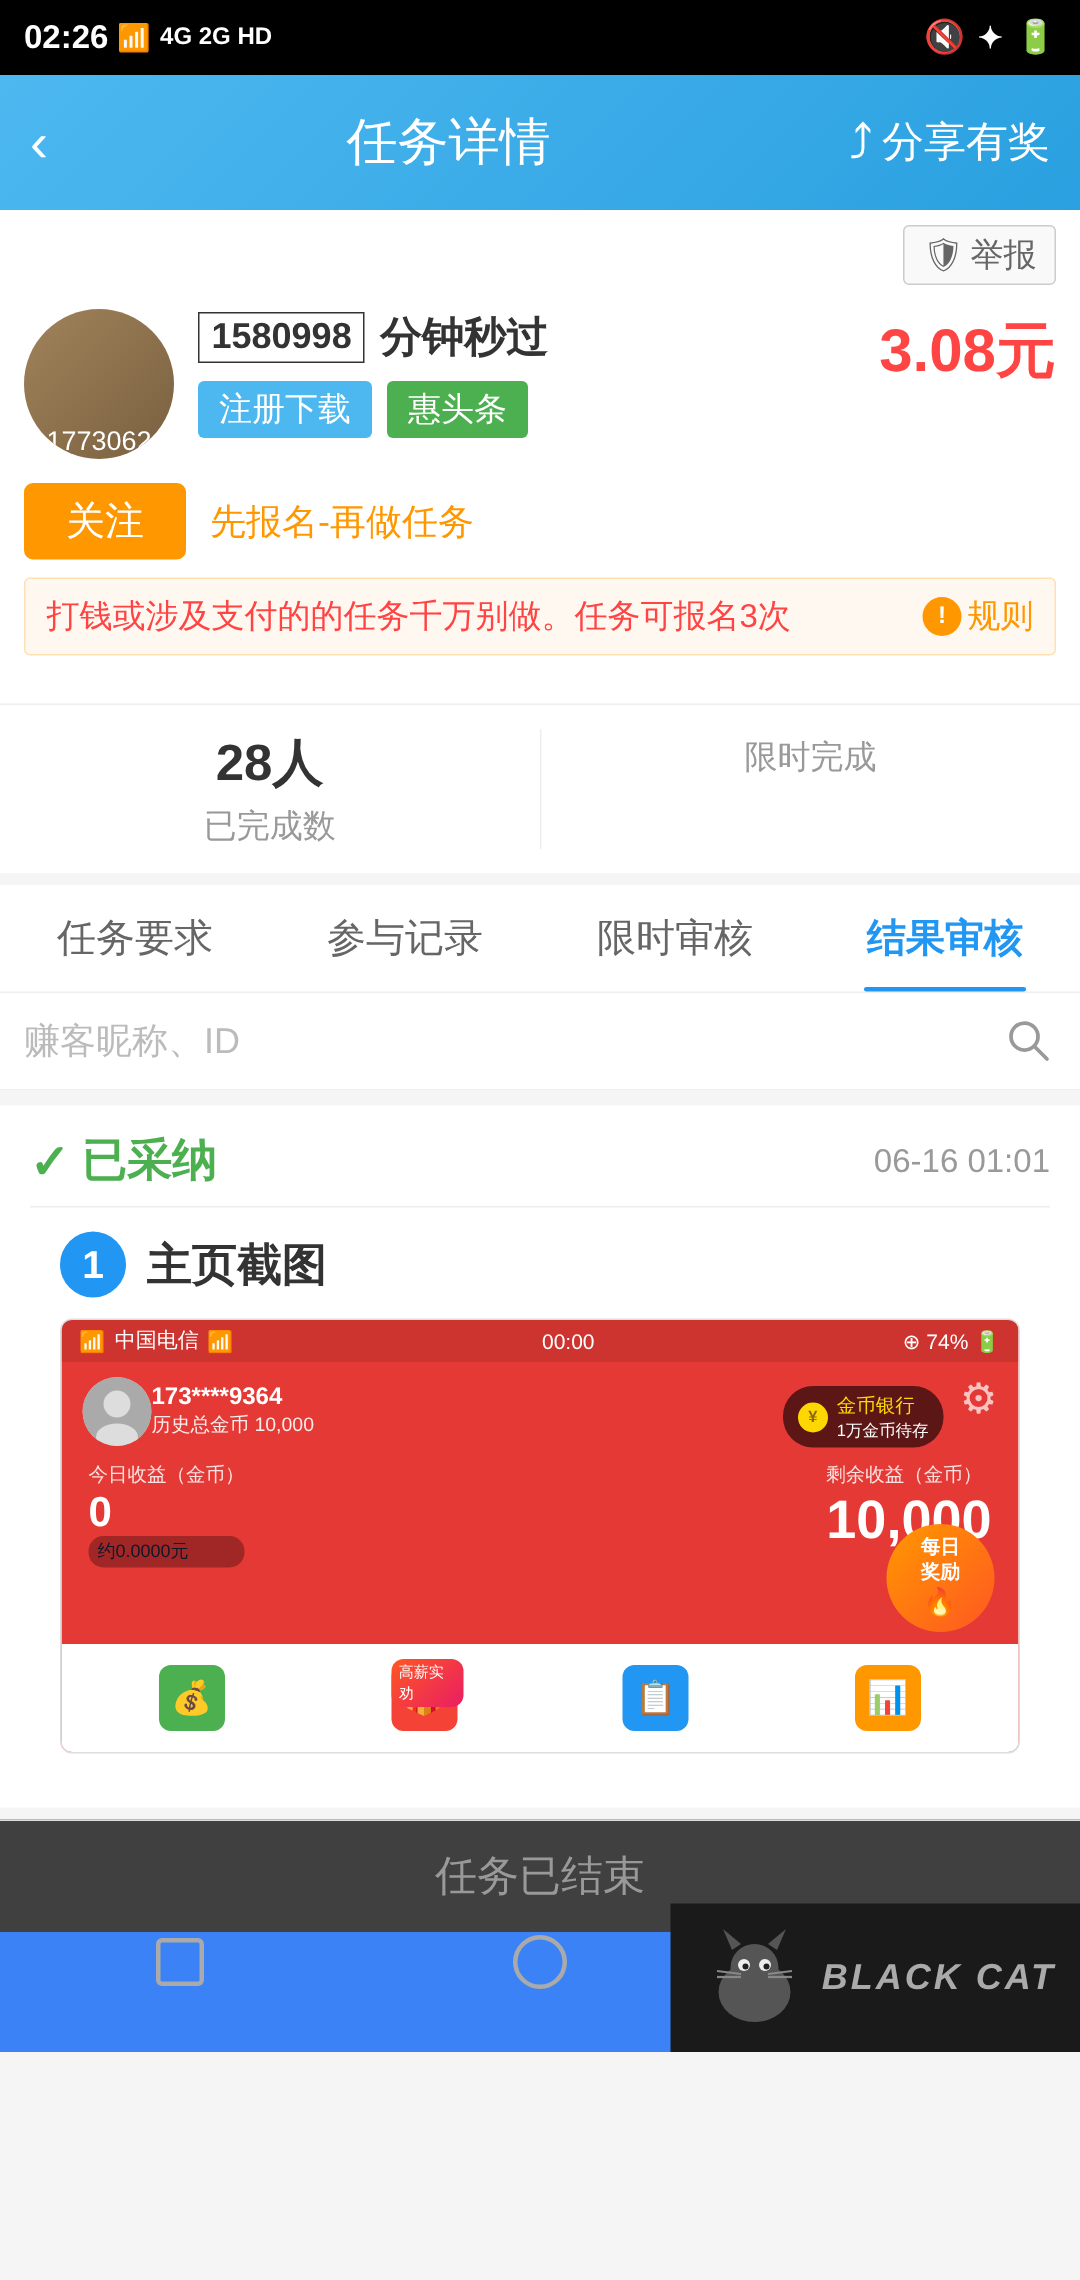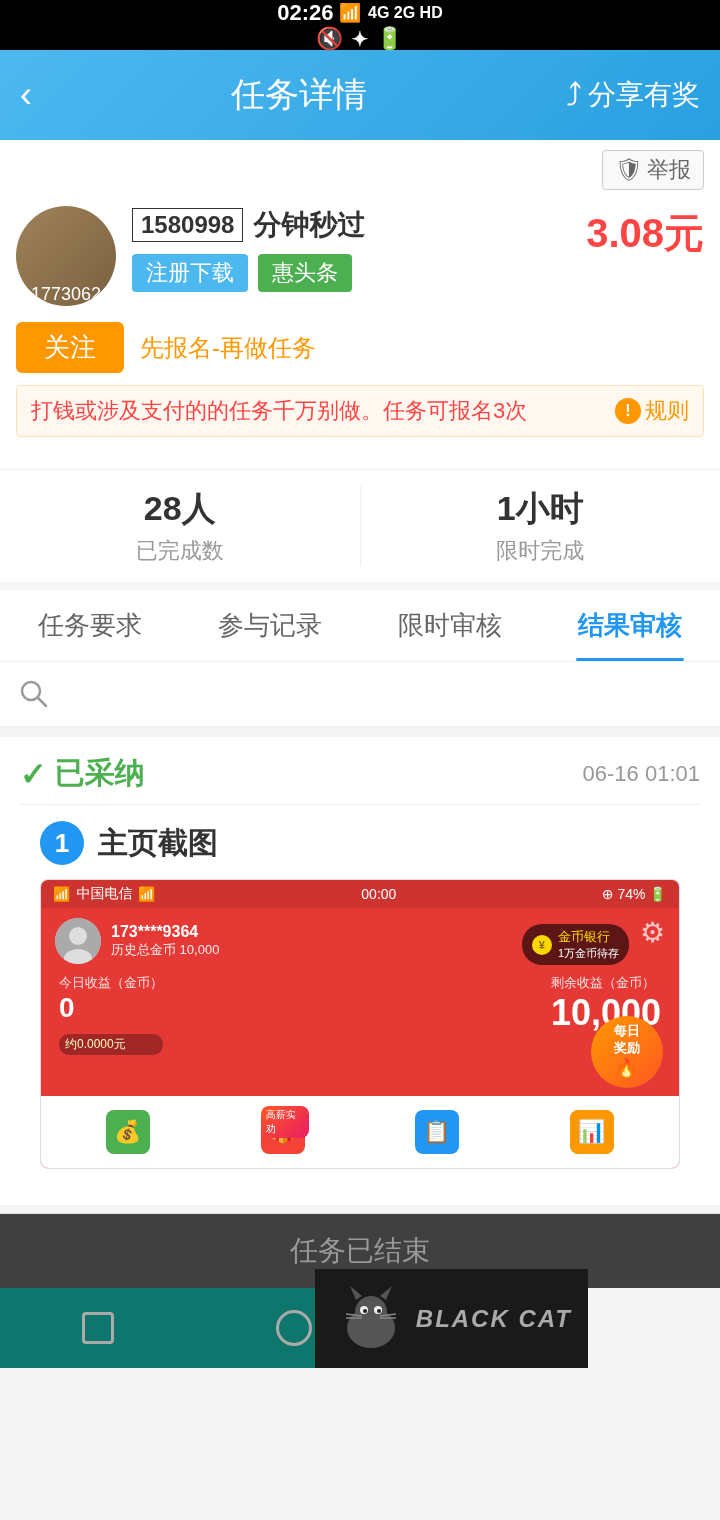--- a/index.html
+++ b/index.html
@@ -17,21 +17,20 @@
       width: 720px;
       height: 50px;
       background: #000;
       display: flex;
       align-items: center;
       justify-content: space-between;
       padding: 0 16px;
       color: #fff;
       font-size: 22px;
       font-weight: 600;
-      flex-direction: column;
     }
     .status-left { display: flex; align-items: center; gap: 6px; }
     .status-right { display: flex; align-items: center; gap: 8px; }
 
     
     .nav-bar {
       width: 720px;
       height: 90px;
       background: linear-gradient(135deg, #4db8f0 0%, #2aa0e0 100%);
       display: flex;
@@ -407,21 +406,20 @@
     .phone-gear {
       position: absolute;
       top: 36px;
       right: 14px;
       color: rgba(255,255,255,0.7);
       font-size: 28px;
     }
     .phone-user-row {
       display: flex;
       align-items: center;
-      gap: 10px;
       margin-bottom: 0;
     }
     .phone-user-avatar {
       width: 46px;
       height: 46px;
       border-radius: 50%;
       background: #ccc;
       overflow: hidden;
     }
     .phone-user-info { color: #fff; }
@@ -454,21 +452,21 @@
     }
     .phone-earnings {
       display: flex;
       justify-content: space-between;
       margin-top: 10px;
       padding: 0 4px;
     }
     .phone-earn-item { color: rgba(255,255,255,0.85); }
     .phone-earn-label { font-size: 13px; }
     .phone-earn-value { font-size: 28px; font-weight: 700; color: #fff; }
-    .phone-earn-sub { font-size: 12px; background: rgba(0,0,0,0.3); padding: 2px 6px; border-radius: 10px; color: #fef9c3; margin-top: 10px; }
+    .phone-earn-sub { font-size: 12px; background: rgba(0,0,0,0.3); padding: 2px 6px; border-radius: 10px; color: #0f172a; }
     .phone-bottom-nav {
       position: absolute;
       bottom: 0;
       left: 0;
       right: 0;
       height: 72px;
       background: #fff;
       display: flex;
       align-items: center;
       justify-content: space-around;
@@ -522,25 +520,25 @@
       padding: 18px;
       text-align: center;
       font-size: 28px;
       color: #999;
       border-top: 1px solid #ddd;
       margin-top: 8px;
     }
 
     
     .android-nav {
-      width: 588px;
+      width: 720px;
       height: 80px;
-      background: #0f766e;
-      display: flex;
-      align-items: center;
+      background: #3b82f6;
+      display: flex;
+      align-items: flex-start;
       justify-content: space-around;
       position: relative;
     }
     .android-nav-btn {
       width: 60px;
       height: 40px;
       display: flex;
       align-items: center;
       justify-content: center;
     }
@@ -654,33 +652,33 @@
     </div>
   </div>
 </div>
 
 <div class="stats-row">
   <div class="stat-item">
     <span class="stat-value">28人</span>
     <span class="stat-label">已完成数</span>
   </div>
   <div class="stat-item">
-    <span class="stat-value">1小时</span>
     <span class="stat-label">限时完成</span>
   </div>
 </div>
 
 <div class="tabs-row">
   <div class="tab-item">任务要求</div>
   <div class="tab-item">参与记录</div>
   <div class="tab-item">限时审核</div>
   <div class="tab-item active">结果审核</div>
 </div>
 
 <div class="search-bar">
+  <span class="search-placeholder">赚客昵称、ID</span>
   <div class="search-icon-wrap">
     <svg width="32" height="32" viewBox="0 0 32 32" fill="none">
       <circle cx="13" cy="13" r="9" stroke="#999" stroke-width="2.5"></circle>
       <line x1="20" y1="20" x2="28" y2="28" stroke="#999" stroke-width="2.5" stroke-linecap="round"></line>
     </svg>
   </div>
 </div>
 
 <div class="divider"></div>
 

